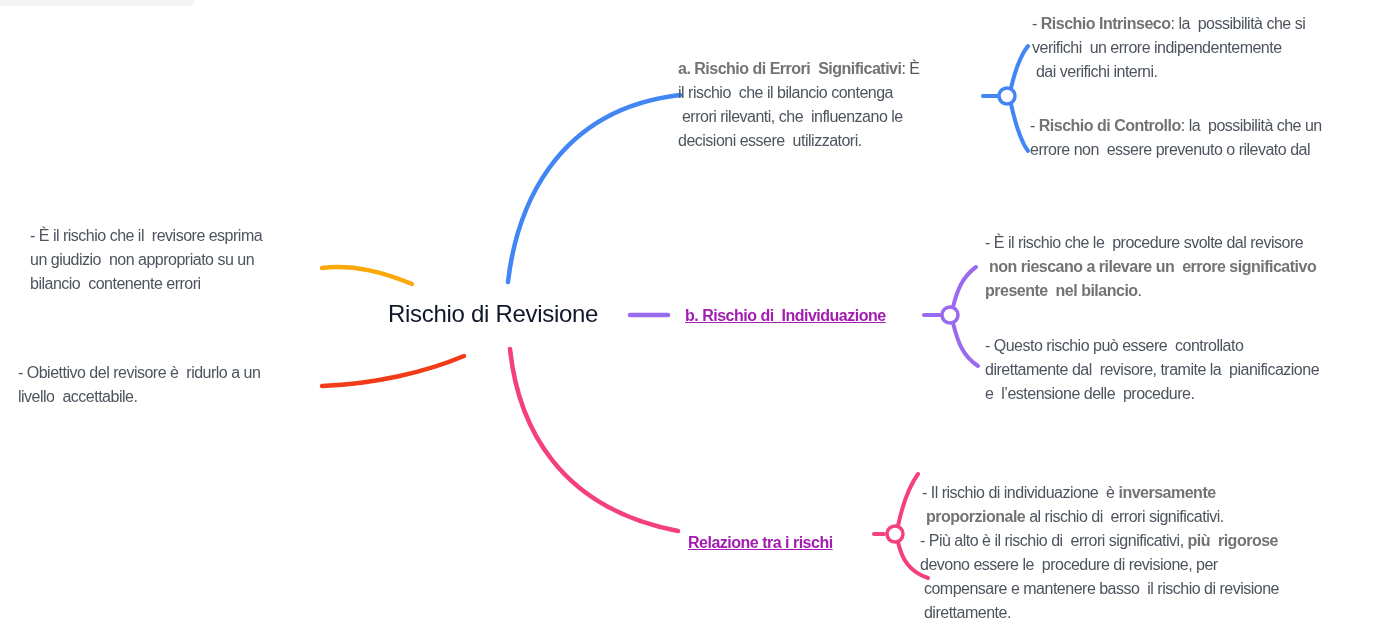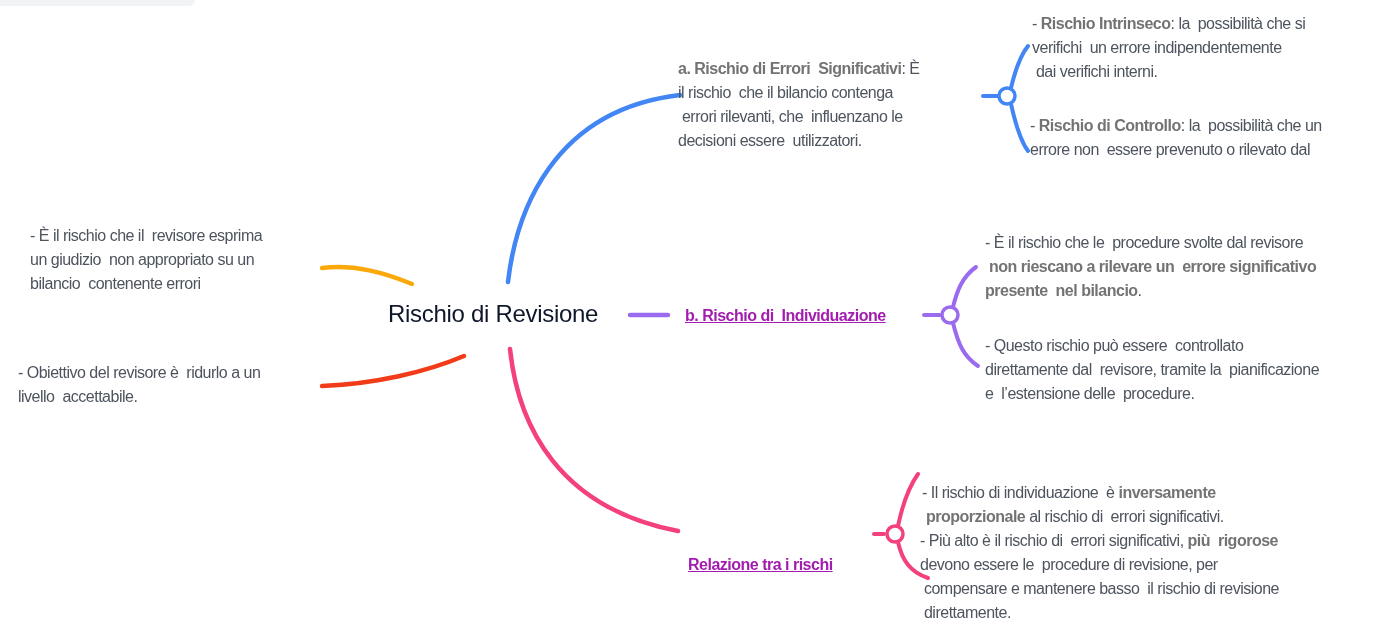--- a/index.html
+++ b/index.html
@@ -84,17 +84,17 @@
   <div class="note" style="left:18px; top:361px;"><div><span>- Obiettivo del revisore è  ridurlo a un</span></div><div><span>livello  accettabile.</span></div></div>
 
   <div class="note" style="left:678px; top:57px;"><div><span class="b">a. Rischio di Errori  Significativi</span><span>: È</span></div><div><span>il rischio  che il bilancio contenga</span></div><div><span> errori rilevanti, che  influenzano le</span></div><div><span>decisioni essere  utilizzatori.</span></div></div>
   <div class="note" style="left:1032px; top:12px;"><div><span>- </span><span class="b">Rischio Intrinseco</span><span>: la  possibilità che si</span></div><div><span>verifichi  un errore indipendentemente</span></div><div><span> dai verifichi interni.</span></div></div>
   <div class="note" style="left:1030px; top:114px;"><div><span>- </span><span class="b">Rischio di Controllo</span><span>: la  possibilità che un</span></div><div><span>errore non  essere prevenuto o rilevato dal</span></div></div>
 
   <div class="node-label" style="left:685px; top:304px;">b. Rischio di  Individuazione</div>
   <div class="note" style="left:985px; top:231px;"><div><span>- È il rischio che le  procedure svolte dal revisore</span></div><div><span> </span><span class="b">non riescano a rilevare un  errore significativo</span></div><div><span class="b">presente  nel bilancio</span><span>.</span></div></div>
   <div class="note" style="left:985px; top:334px;"><div><span>- Questo rischio può essere  controllato</span></div><div><span>direttamente dal  revisore, tramite la  pianificazione</span></div><div><span>e  l’estensione delle  procedure.</span></div></div>
 
-  <div class="node-label" style="left:688px; top:553px;">Relazione tra i rischi</div>
+  <div class="node-label" style="left:688px; top:531px;">Relazione tra i rischi</div>
   <div class="note" style="left:922px; top:470px;margin-top:11px;"><div><span>- Il rischio di individuazione  è </span><span class="b">inversamente</span></div><div><span> </span><span class="b">proporzionale</span><span> al rischio di  errori significativi.</span></div></div>
   <div class="note" style="left:920px; top:529px;"><div><span>- Più alto è il rischio di  errori significativi, </span><span class="b">più  rigorose</span></div><div><span>devono essere le  procedure di revisione, per</span></div><div><span> compensare e mantenere basso  il rischio di revisione</span></div><div><span> direttamente.</span></div></div>
 
 </div>
 
 </body></html>

